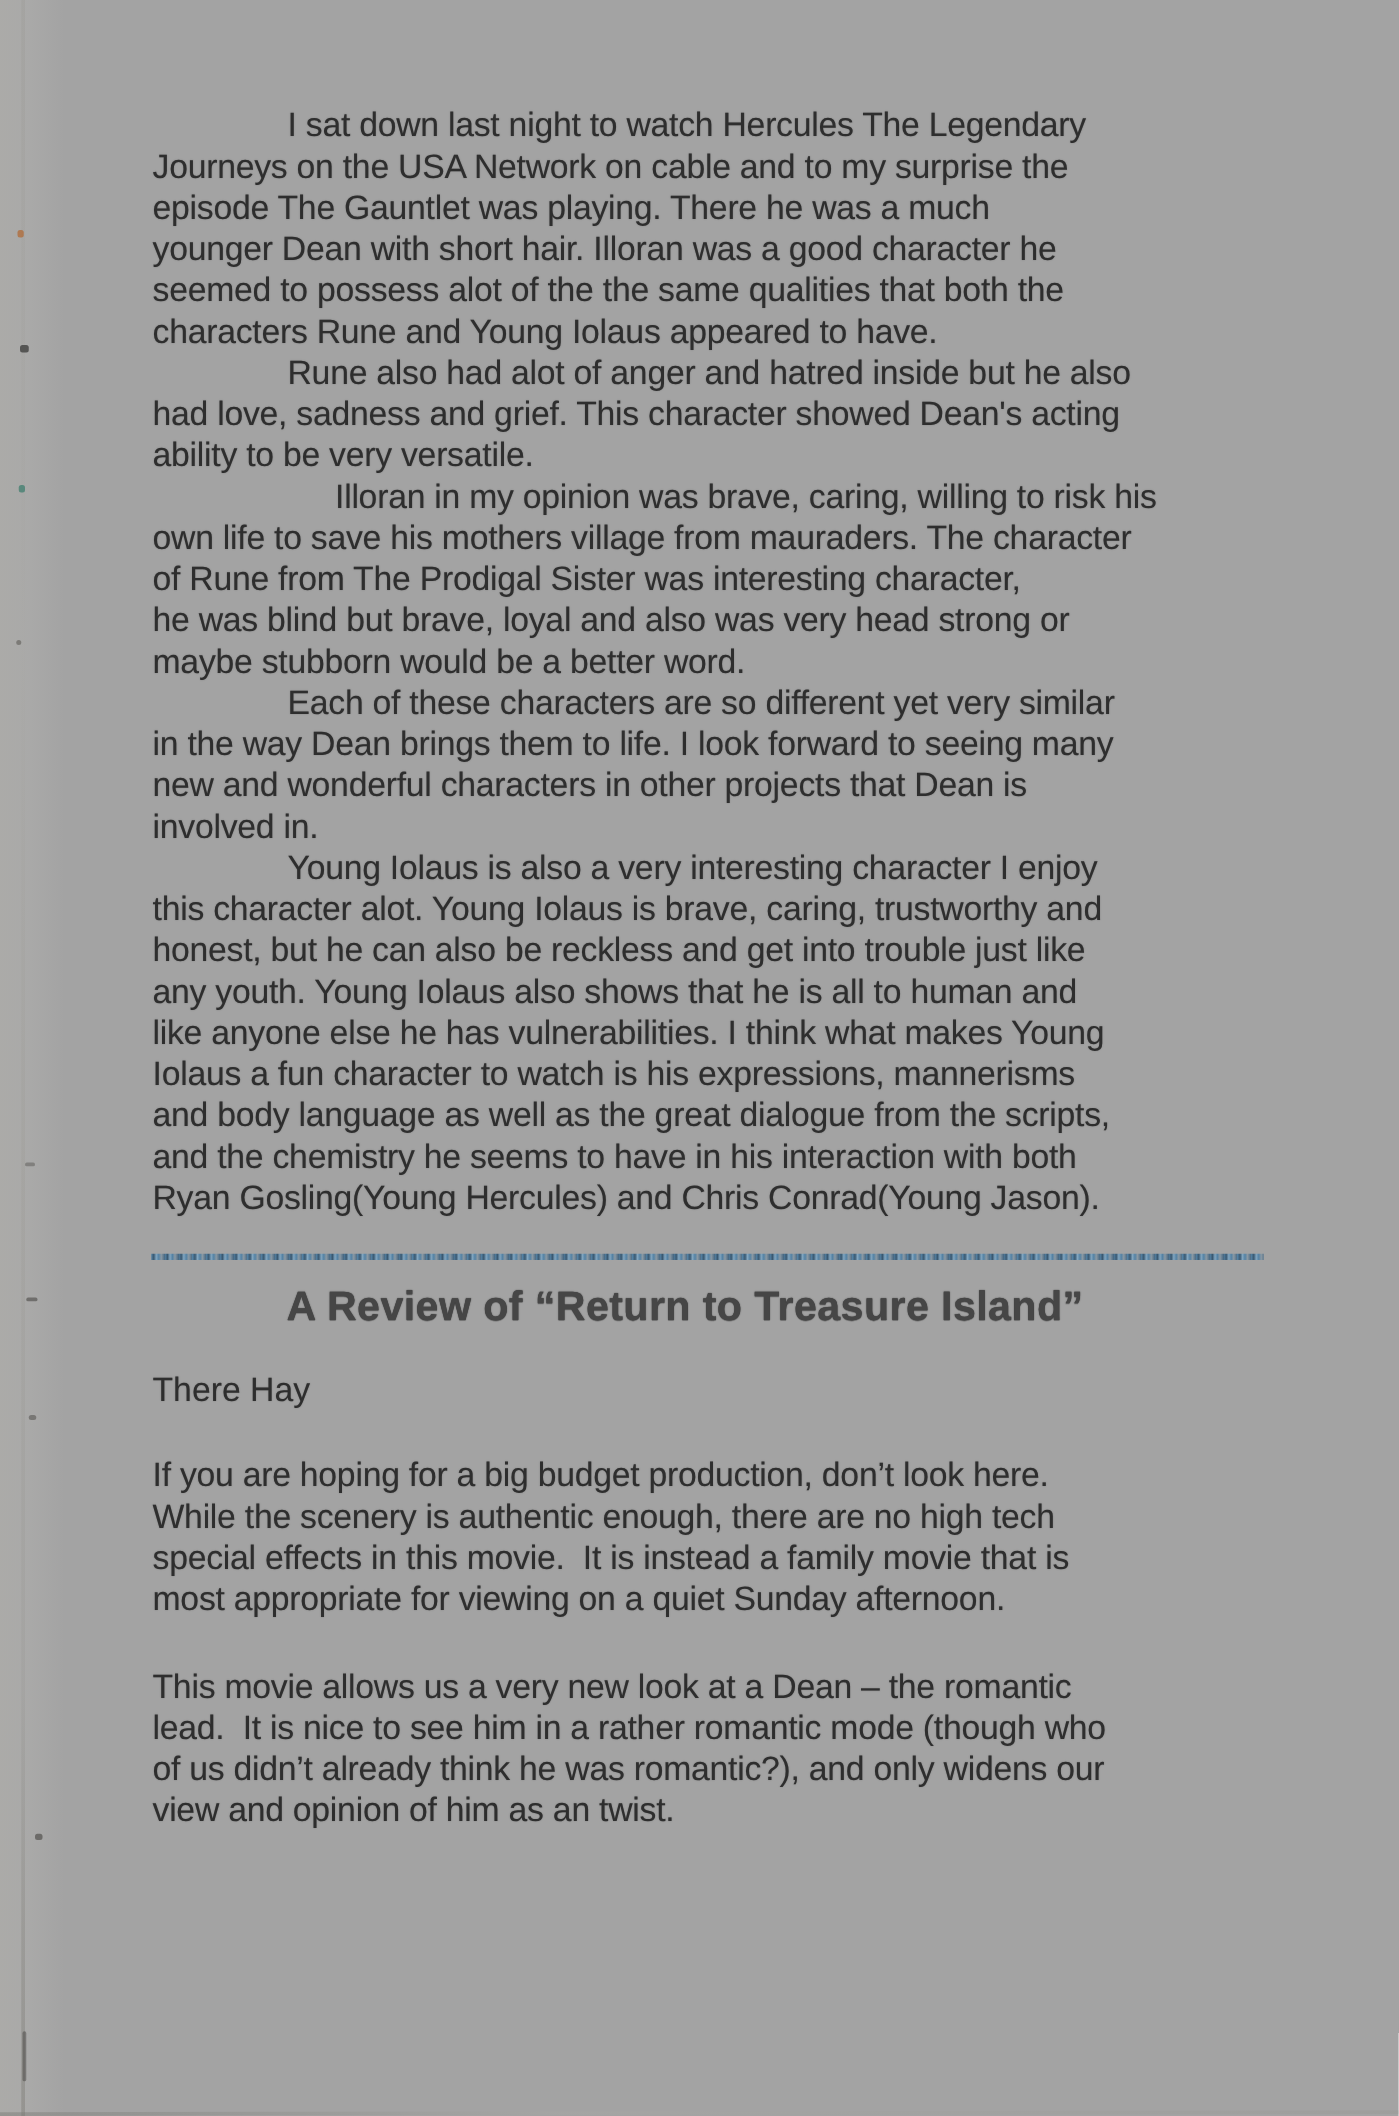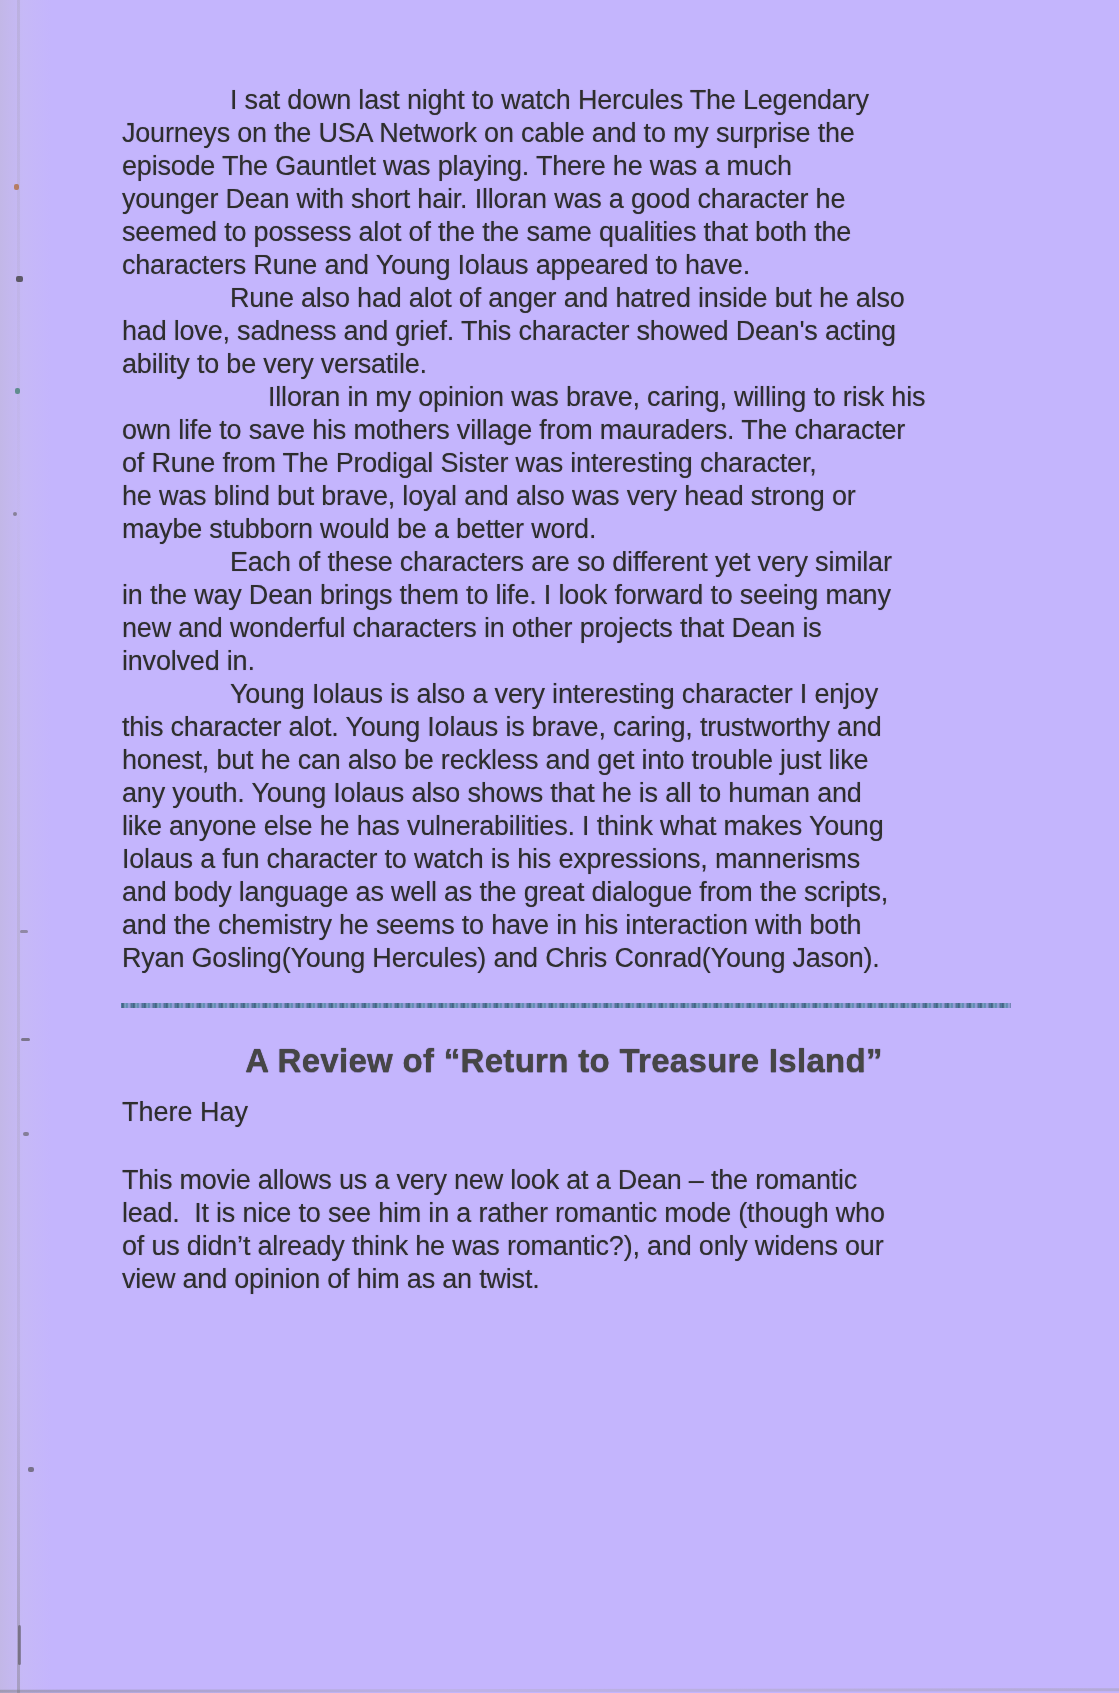--- a/index.html
+++ b/index.html
@@ -4,21 +4,21 @@
 <style>
   html, body {
     margin: 0;
     padding: 0;
     background: #ffffff;
   }
   .page {
     position: relative;
     width: 1119px;
     height: 1693px;
-    background: #c4b5fd;
+    background: #a3a3a3;
     overflow: hidden;
     font-family: "Liberation Sans", "DejaVu Sans", sans-serif;
     color: var(--text, #2e2e2e);
   }
   
   .edge-shading {
     position: absolute;
     left: 0; top: 0; bottom: 0;
     width: 52px;
     background: linear-gradient(90deg, rgba(190,188,180,0.30), rgba(215,213,206,0.12) 45%, rgba(255,255,255,0));
@@ -68,21 +68,21 @@
     background: repeating-linear-gradient(90deg,
       var(--divider, #4b7ea4) 0px, #2e506b 2px,
       #7ea6c3 4px, var(--divider, #4b7ea4) 6px,
       rgba(75,126,164,0.30) 8px, #3a5f7d 11px);
     opacity: 0.9;
   }
   .title {
     position: absolute;
     left: 122px; top: 1026px;
     width: 852px;
-    margin: 16px;
+    margin: 0;
     text-align: center;
     font-size: 33px;
     font-weight: bold;
     letter-spacing: 0.3px;
     color: var(--heading, #464646);
     text-shadow: 0 0 1px rgba(30,30,30,0.85), 0 1px 0 rgba(0,0,0,0.20);
     white-space: pre;
   }
   .byline {
     position: absolute;
@@ -136,20 +136,24 @@
 Ryan Gosling(Young Hercules) and Chris Conrad(Young Jason).</p>
   </section>
 
   <div class="divider"></div>
 
   <h1 class="title">A Review of “Return to Treasure Island”</h1>
 
   <div class="byline">There Hay</div>
 
   <section class="article2">
+    <p class="para">If you are hoping for a big budget production, don’t look here.
+While the scenery is authentic enough, there are no high tech
+special effects in this movie.  It is instead a family movie that is
+most appropriate for viewing on a quiet Sunday afternoon.</p>
     <p class="para">This movie allows us a very new look at a Dean – the romantic
 lead.  It is nice to see him in a rather romantic mode (though who
 of us didn’t already think he was romantic?), and only widens our
 view and opinion of him as an twist.</p>
   </section>
 
   <i class="speck" style="top:184px;left:14px;background:#b06a35;"></i>
   <i class="speck" style="top:276px;left:16px;background:#3a3a38;width:7px;"></i>
   <i class="speck" style="top:388px;left:15px;background:#3f7d6e;"></i>
   <i class="speck" style="top:512px;left:13px;background:#55534e;width:4px;height:4px;opacity:0.55;"></i>

